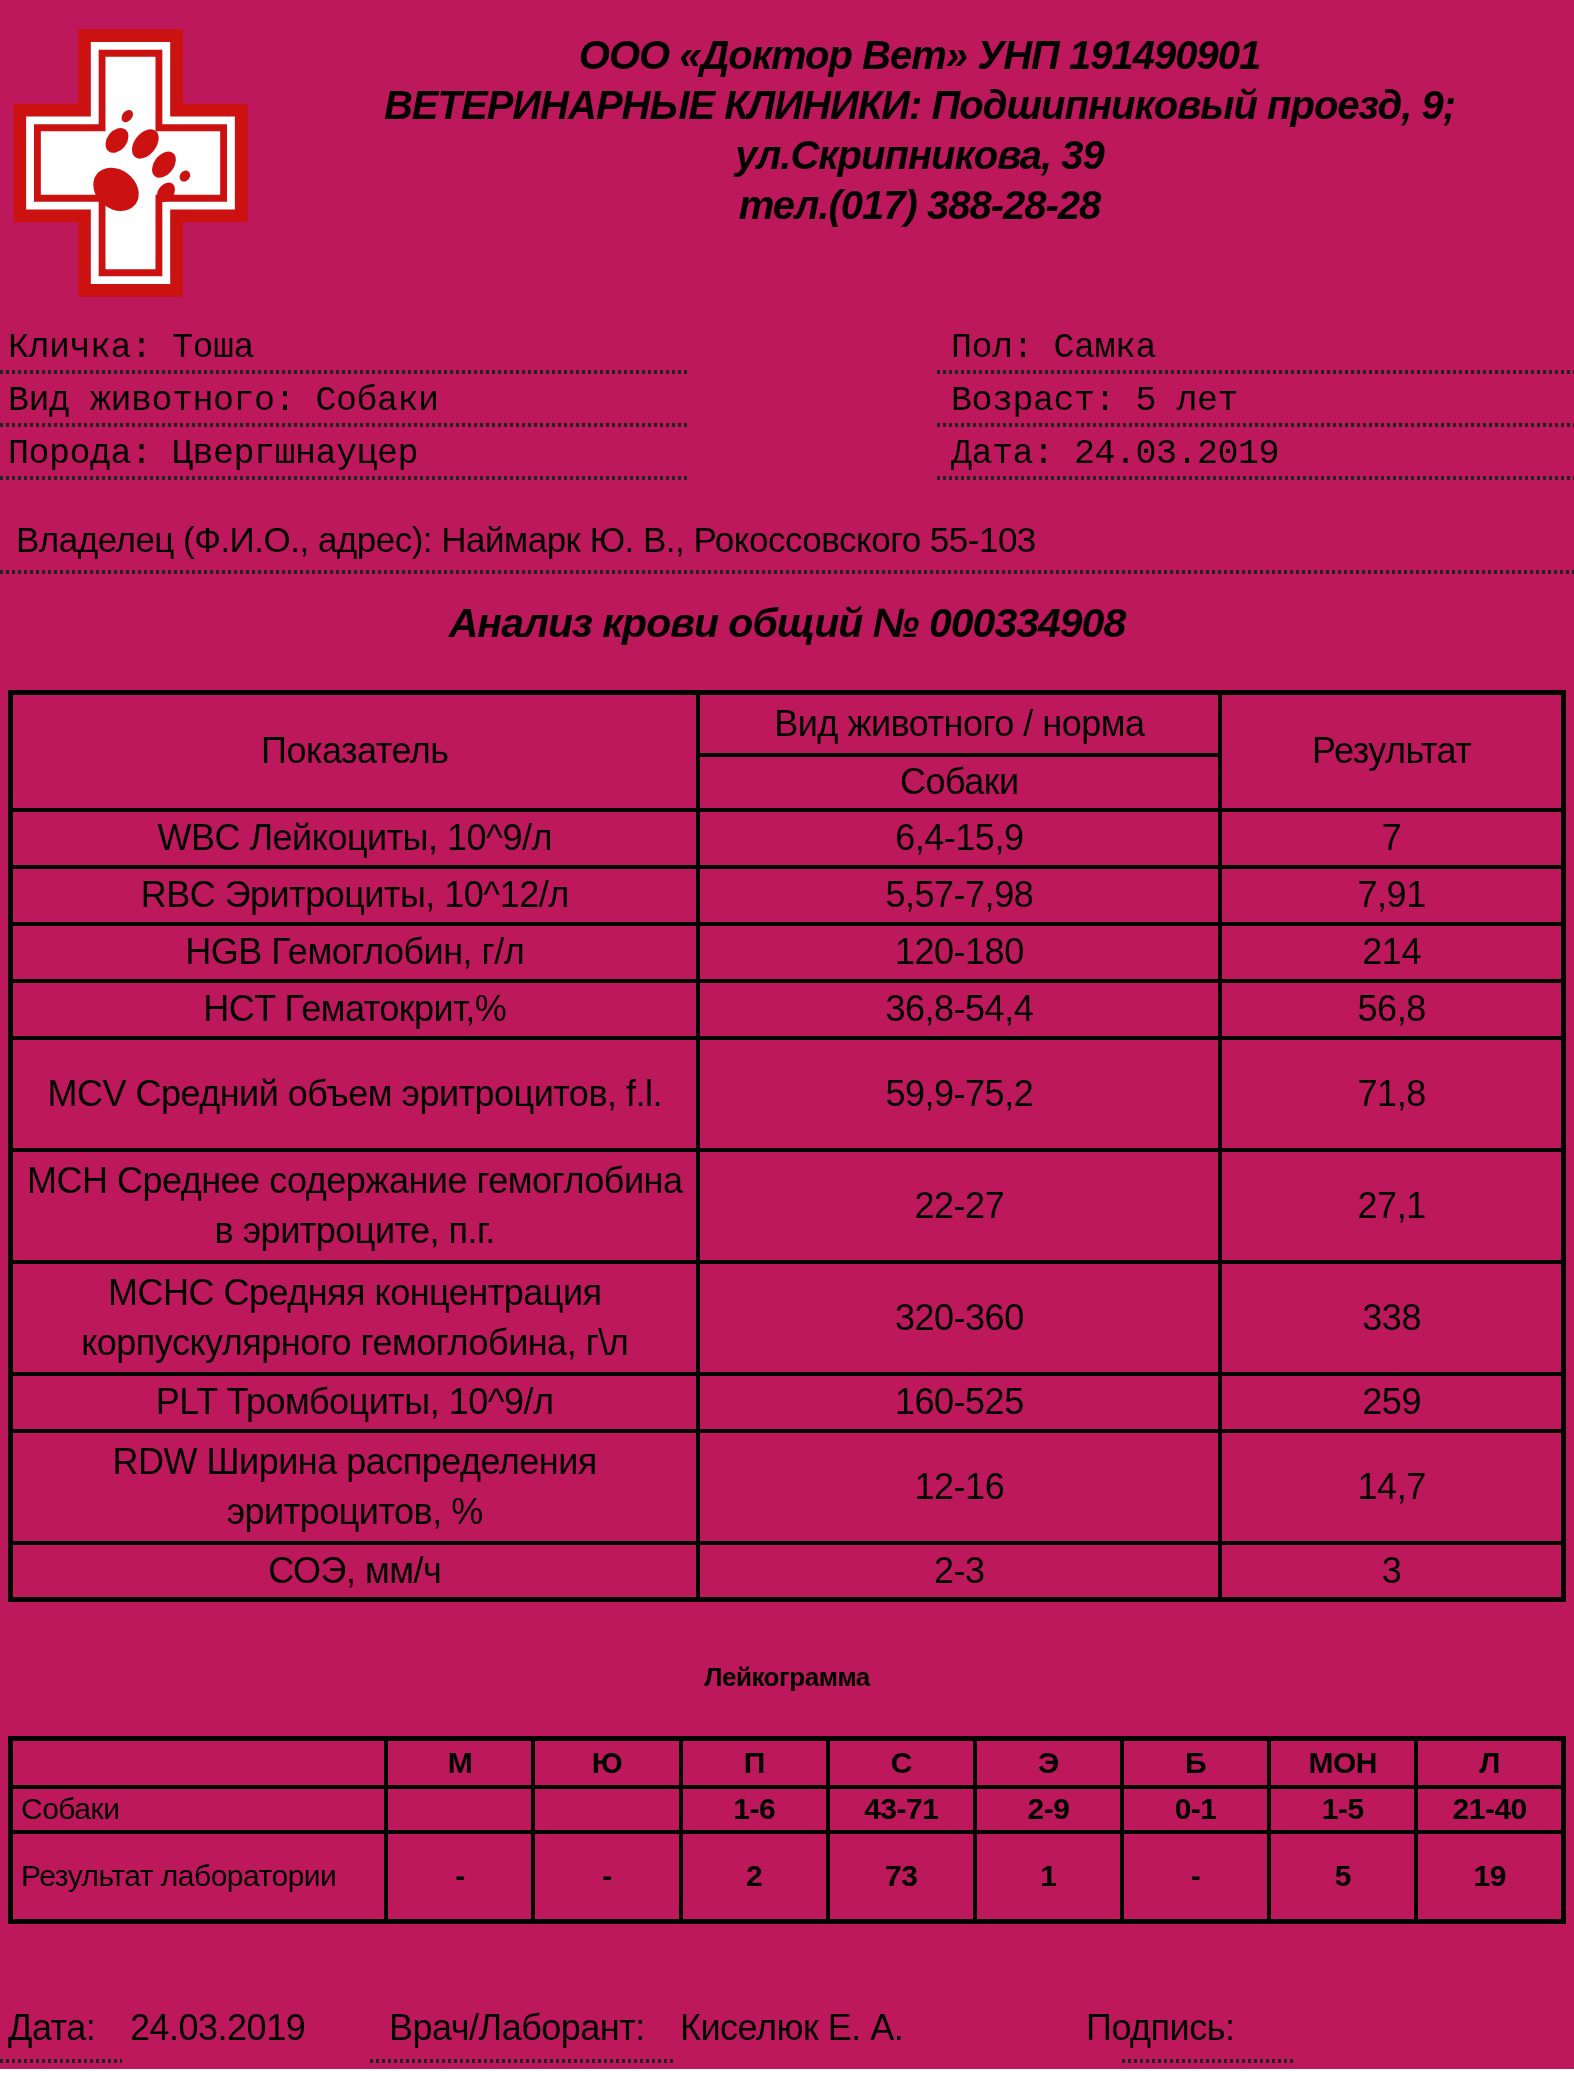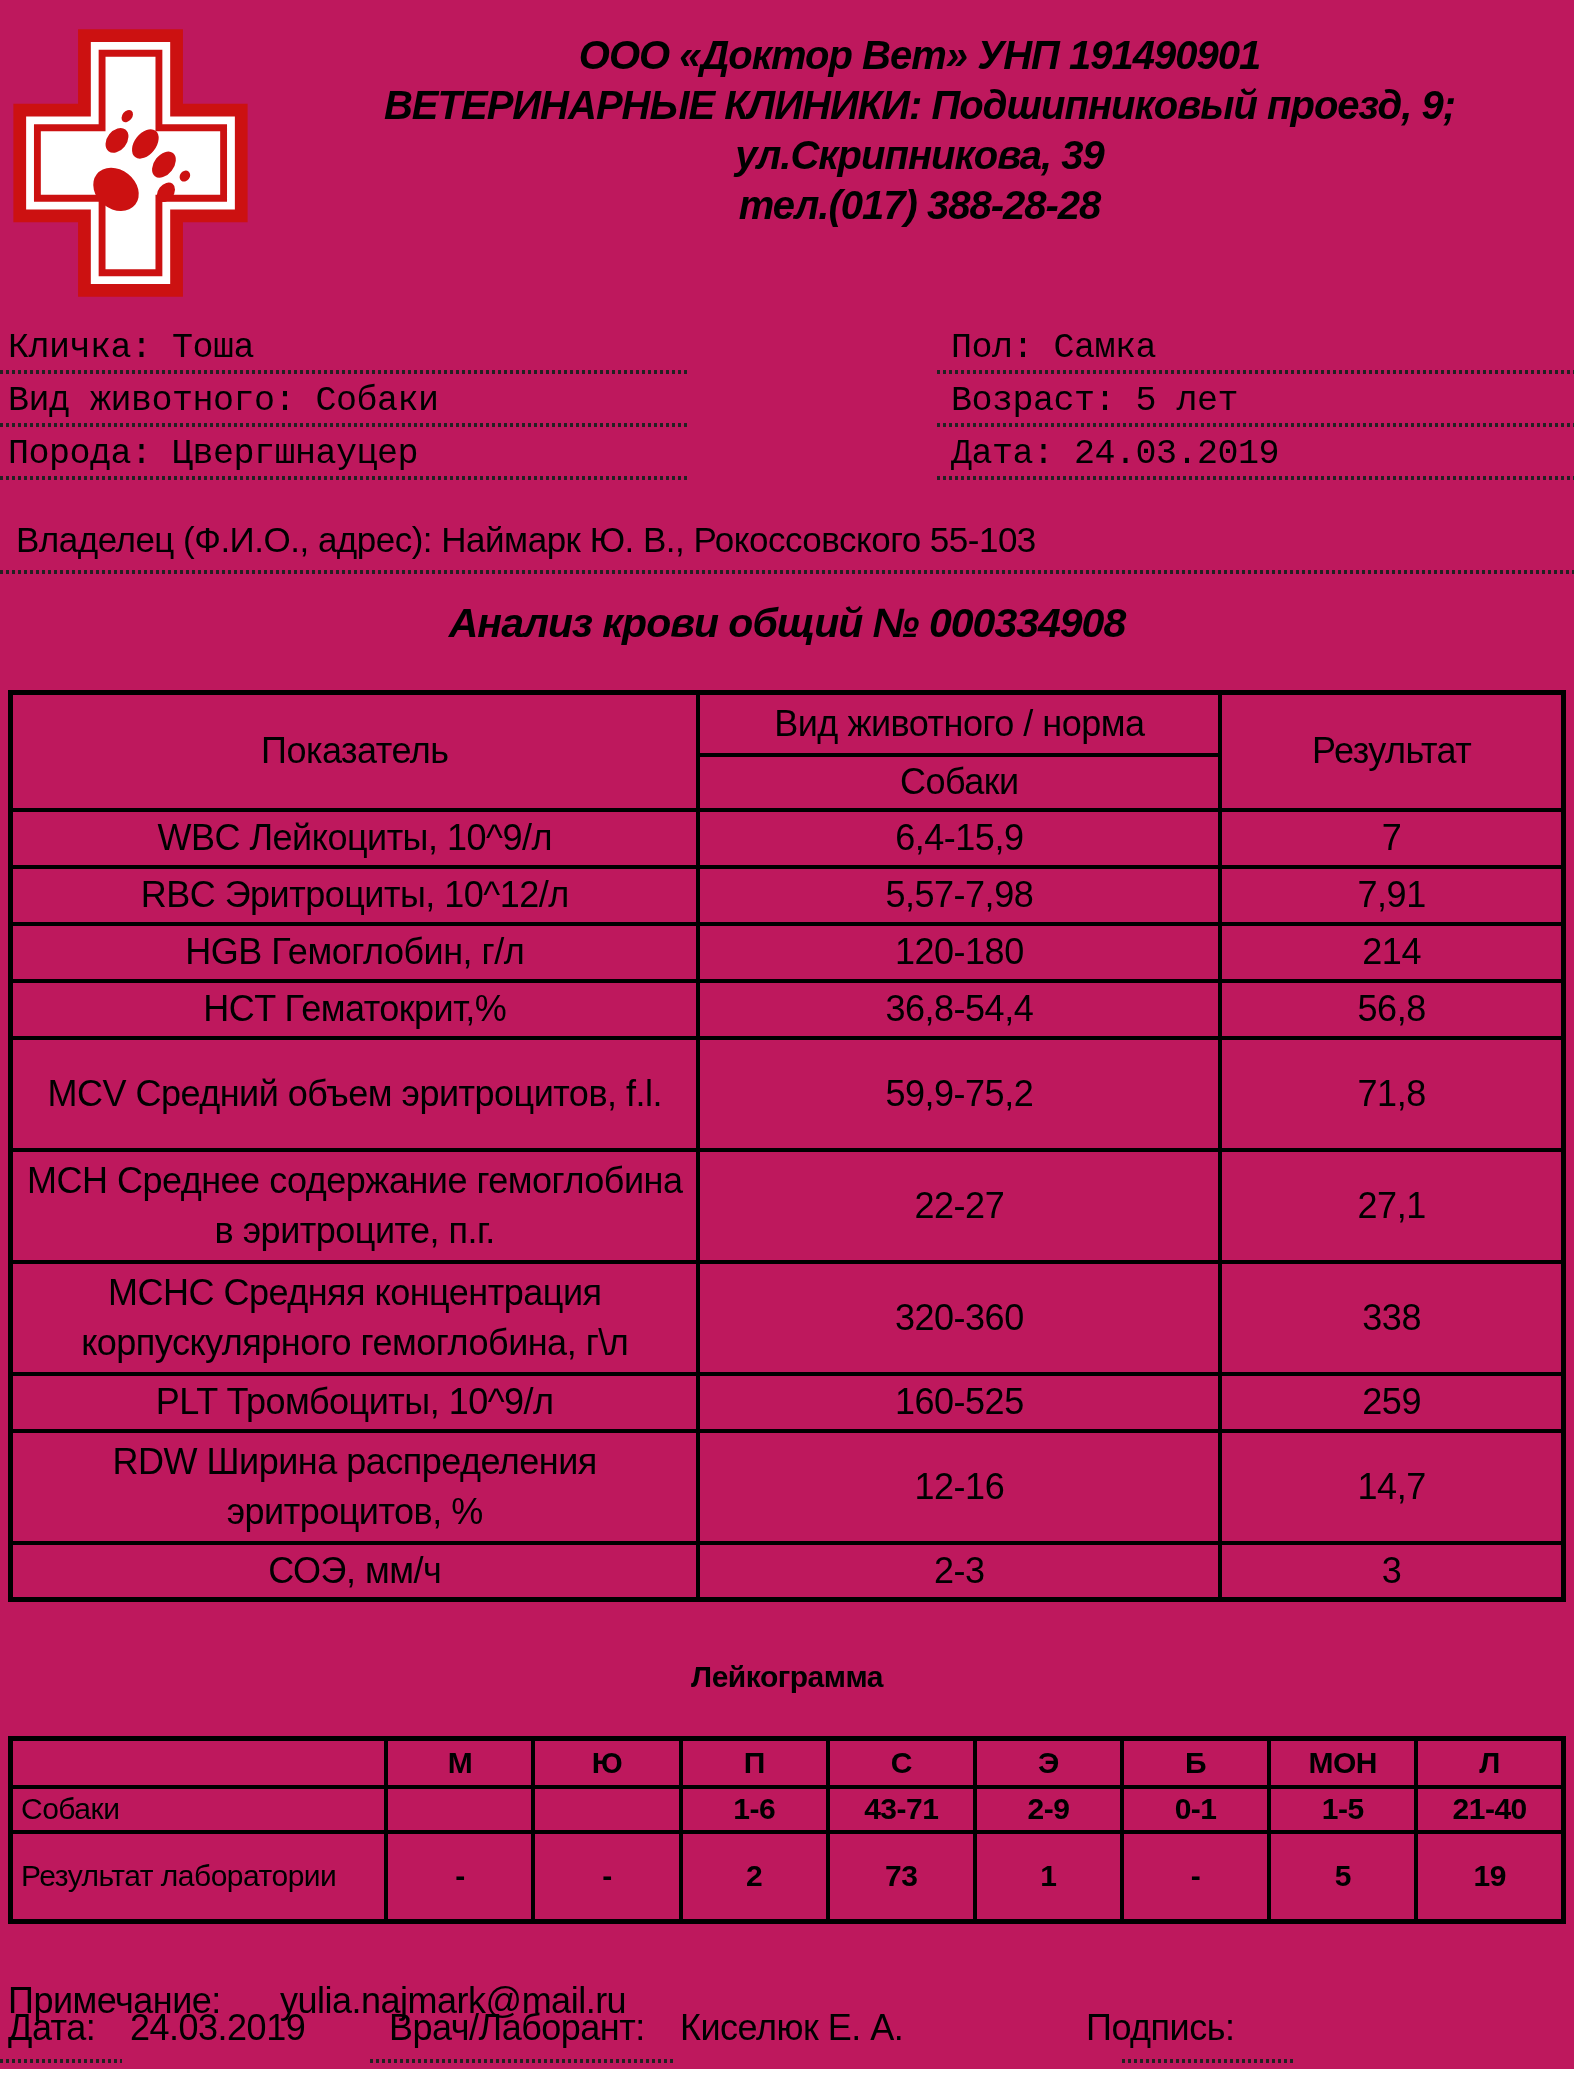--- a/index.html
+++ b/index.html
@@ -69,21 +69,21 @@
   .main-table .c3 { width:22.1%; }
   .main-table .hrowA td { height:62px; }
   .main-table .hrowB td { height:55px; }
   .main-table .r1 td { height:57px; }
   .main-table .r2 td { height:112px; }
 
   
   .leuko-heading {
     margin-top:52px;
     text-align:center;
-    font-weight:bold; font-size:30px; line-height:46px;
+    font-weight:bold; font-size:26px; line-height:46px;
   }
   .leuko-table {
     width:1558px; margin:36px 8px 0 8px;
     border:5px solid #000;
     table-layout:fixed;
   }
   .leuko-table td {
     border:4px solid #000;
     text-align:center; vertical-align:middle;
     font-size:30px; line-height:36px;
@@ -298,24 +298,20 @@
         <td class="val">2</td>
         <td class="val">73</td>
         <td class="val">1</td>
         <td class="val">-</td>
         <td class="val">5</td>
         <td class="val">19</td>
       </tr>
     </tbody>
   </table>
 
-  <div class="note-row">
-    <span class="nlabel">Примечание:</span>
-    <span class="nvalue">yulia.najmark@mail.ru</span>
-  </div>
 
   <div class="report-footer">
     <span class="ftxt f-date-label">Дата:</span>
     <span class="ftxt f-date-value">24.03.2019</span>
     <span class="ftxt f-doc-label">Врач/Лаборант:</span>
     <span class="ftxt f-doc-value">Киселюк Е. А.</span>
     <span class="ftxt f-sign-label">Подпись:</span>
     <div class="dotline fdot fdot1"></div>
     <div class="dotline fdot fdot2"></div>
     <div class="dotline fdot fdot3"></div>

